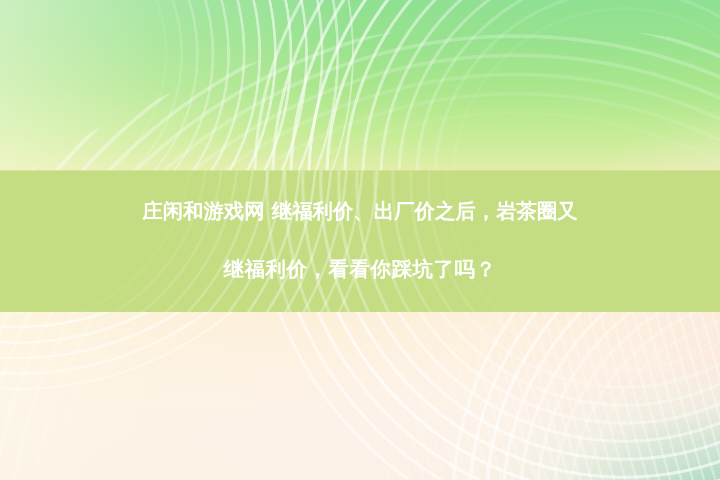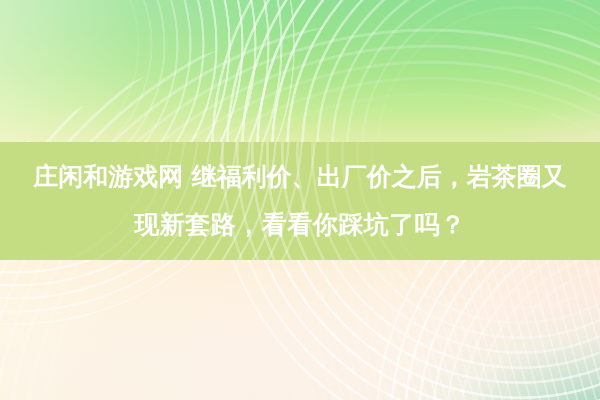--- a/index.html
+++ b/index.html
@@ -258,21 +258,21 @@
     right: 0;
     top: 142px;
     height: 118px;
     display: flex;
     flex-direction: column;
     align-items: center;
     justify-content: center;
     padding: 0 12px;
     box-sizing: border-box;
     color: #ffffff;
-    font-size: 25px;
+    font-size: 17px;
     font-weight: bold;
     line-height: 48px;
     letter-spacing: 0.5px;
     text-align: center;
     white-space: nowrap;
   }
   .headline .line {
     display: block;
   }
   .headline .line-1 {
@@ -295,16 +295,16 @@
   <div class="arc-bottom"></div>
   <div class="wave-br"></div>
 
   <div class="text-band">
     <div class="band-arc"></div>
     <div class="band-arc-r"></div>
   </div>
 
   <div class="headline">
     <span class="line line-1">庄闲和游戏网 继福利价、出厂价之后，岩茶圈又</span>
-    <span class="line line-2">现新套路，看看你踩坑了吗？</span>
+    <span class="line line-2">继福利价，看看你踩坑了吗？</span>
   </div>
 
 </div>
 
 </body></html>

